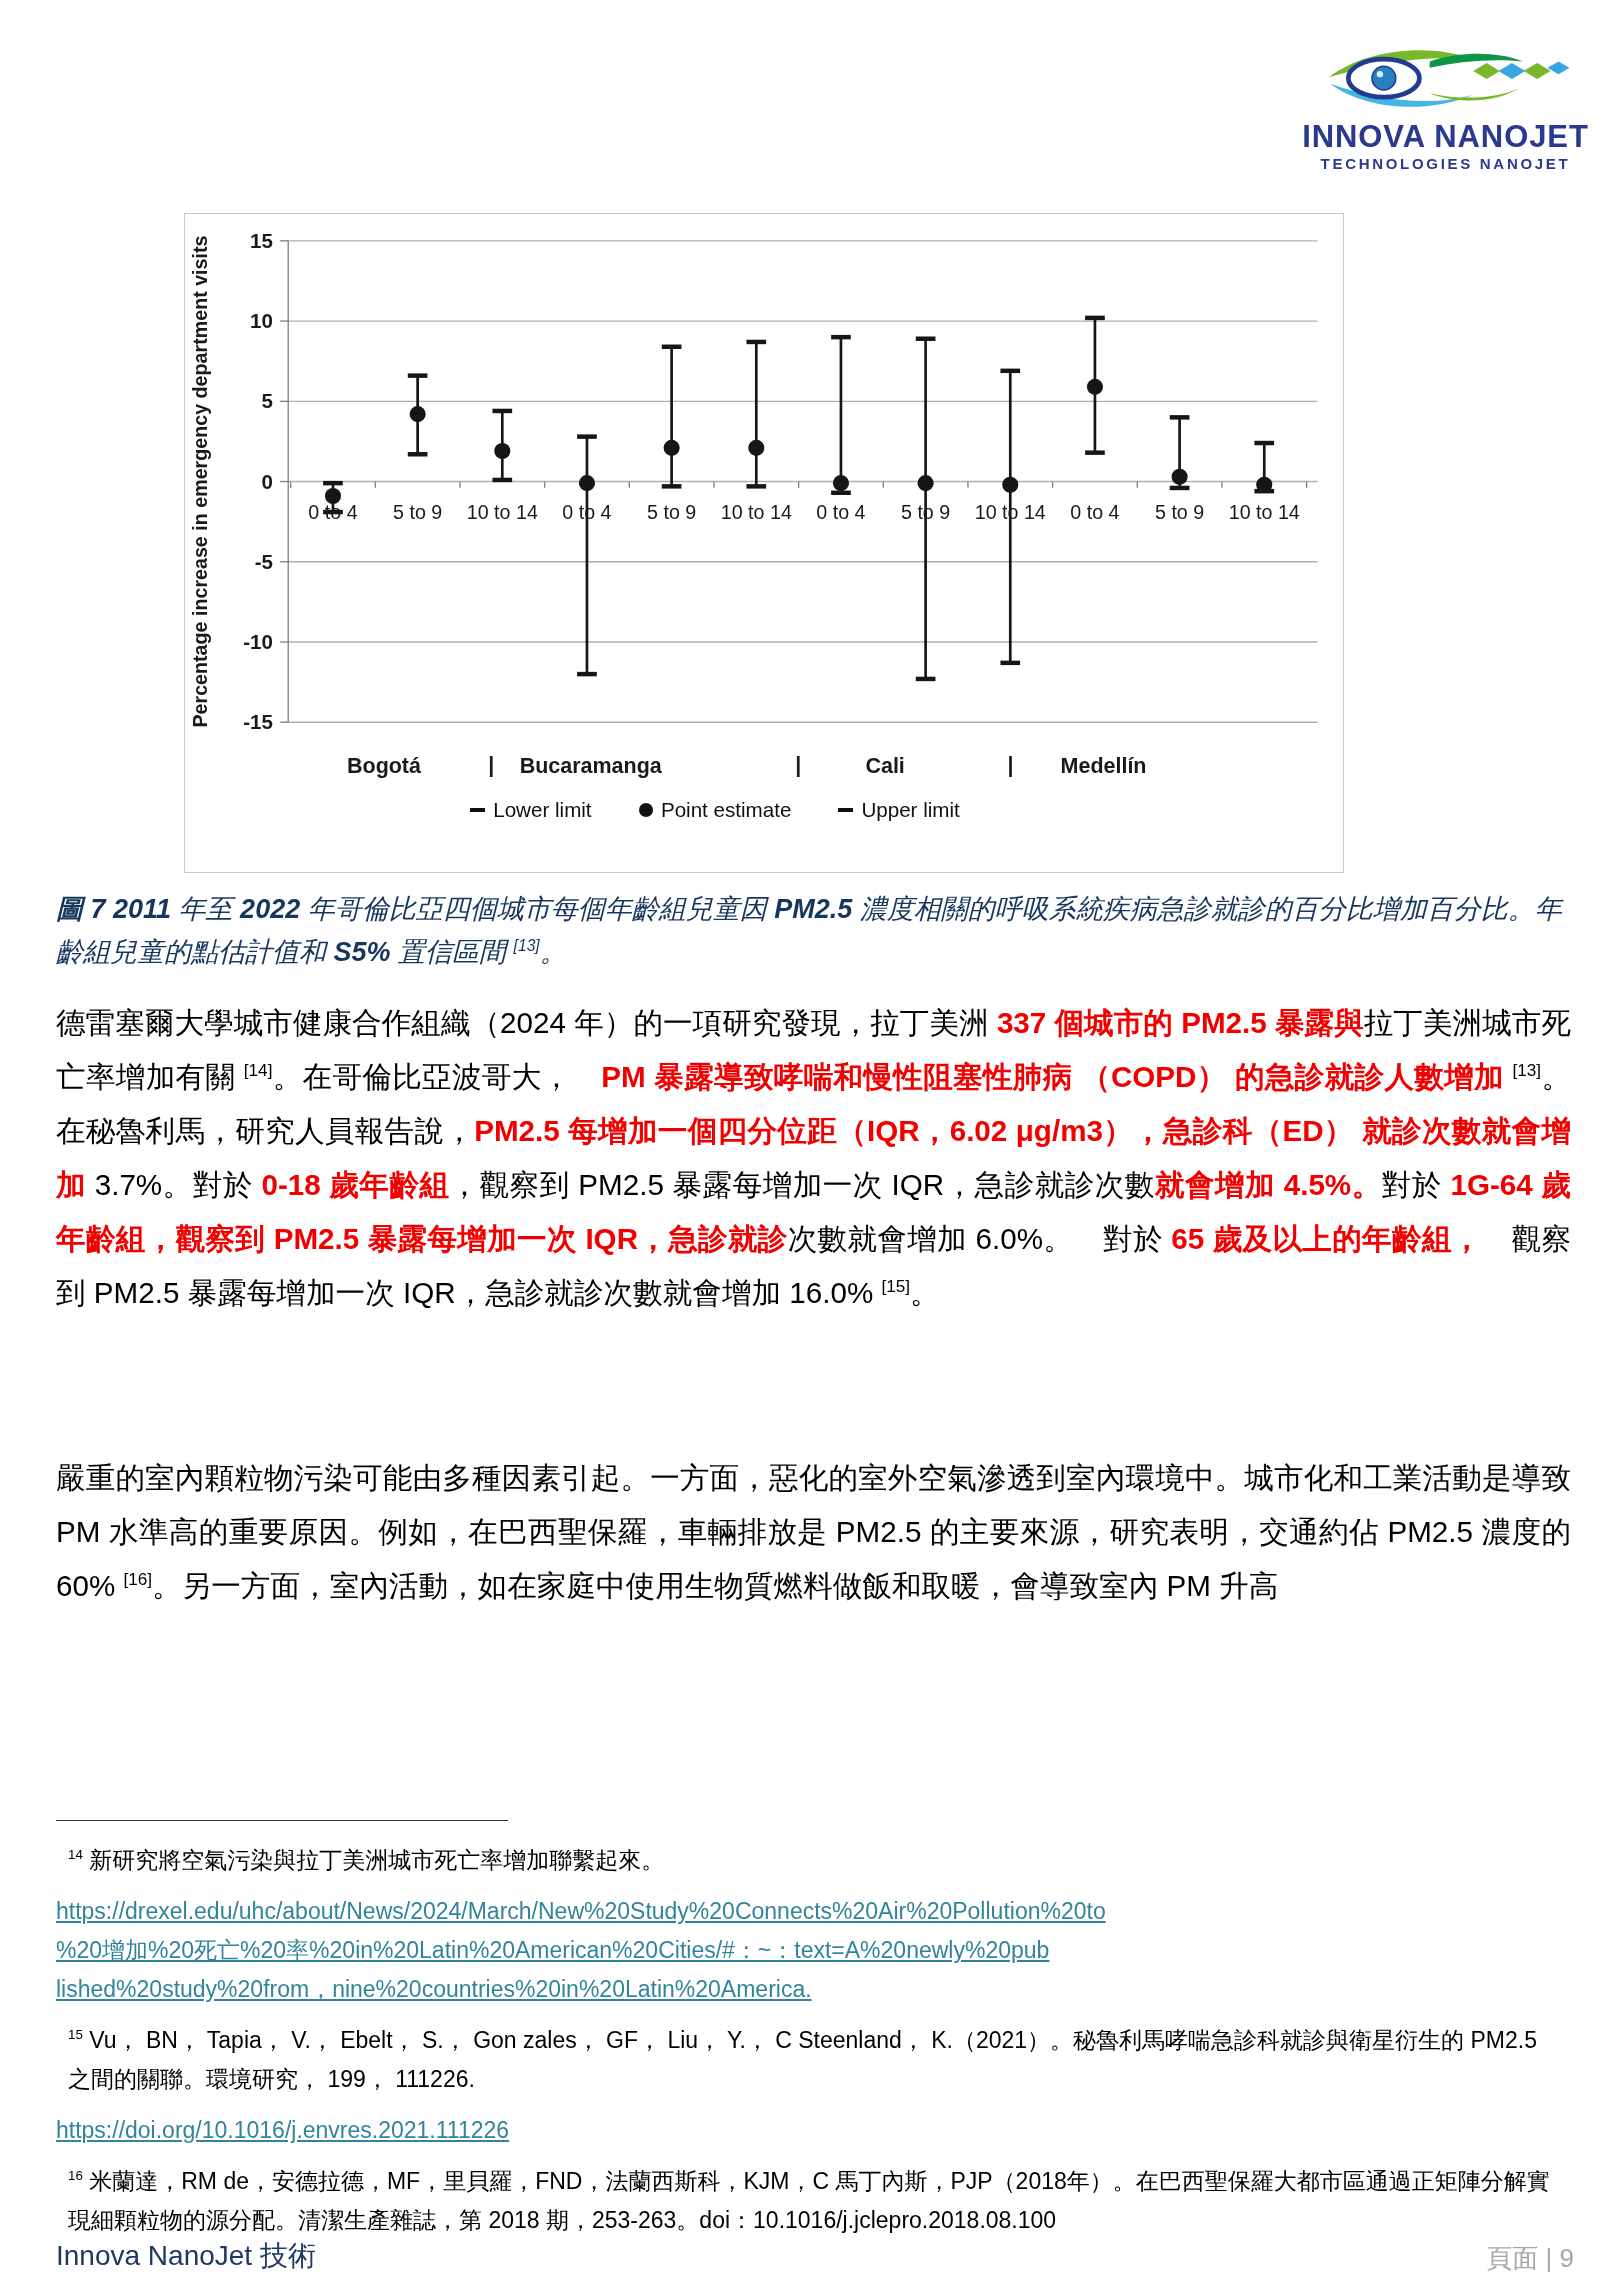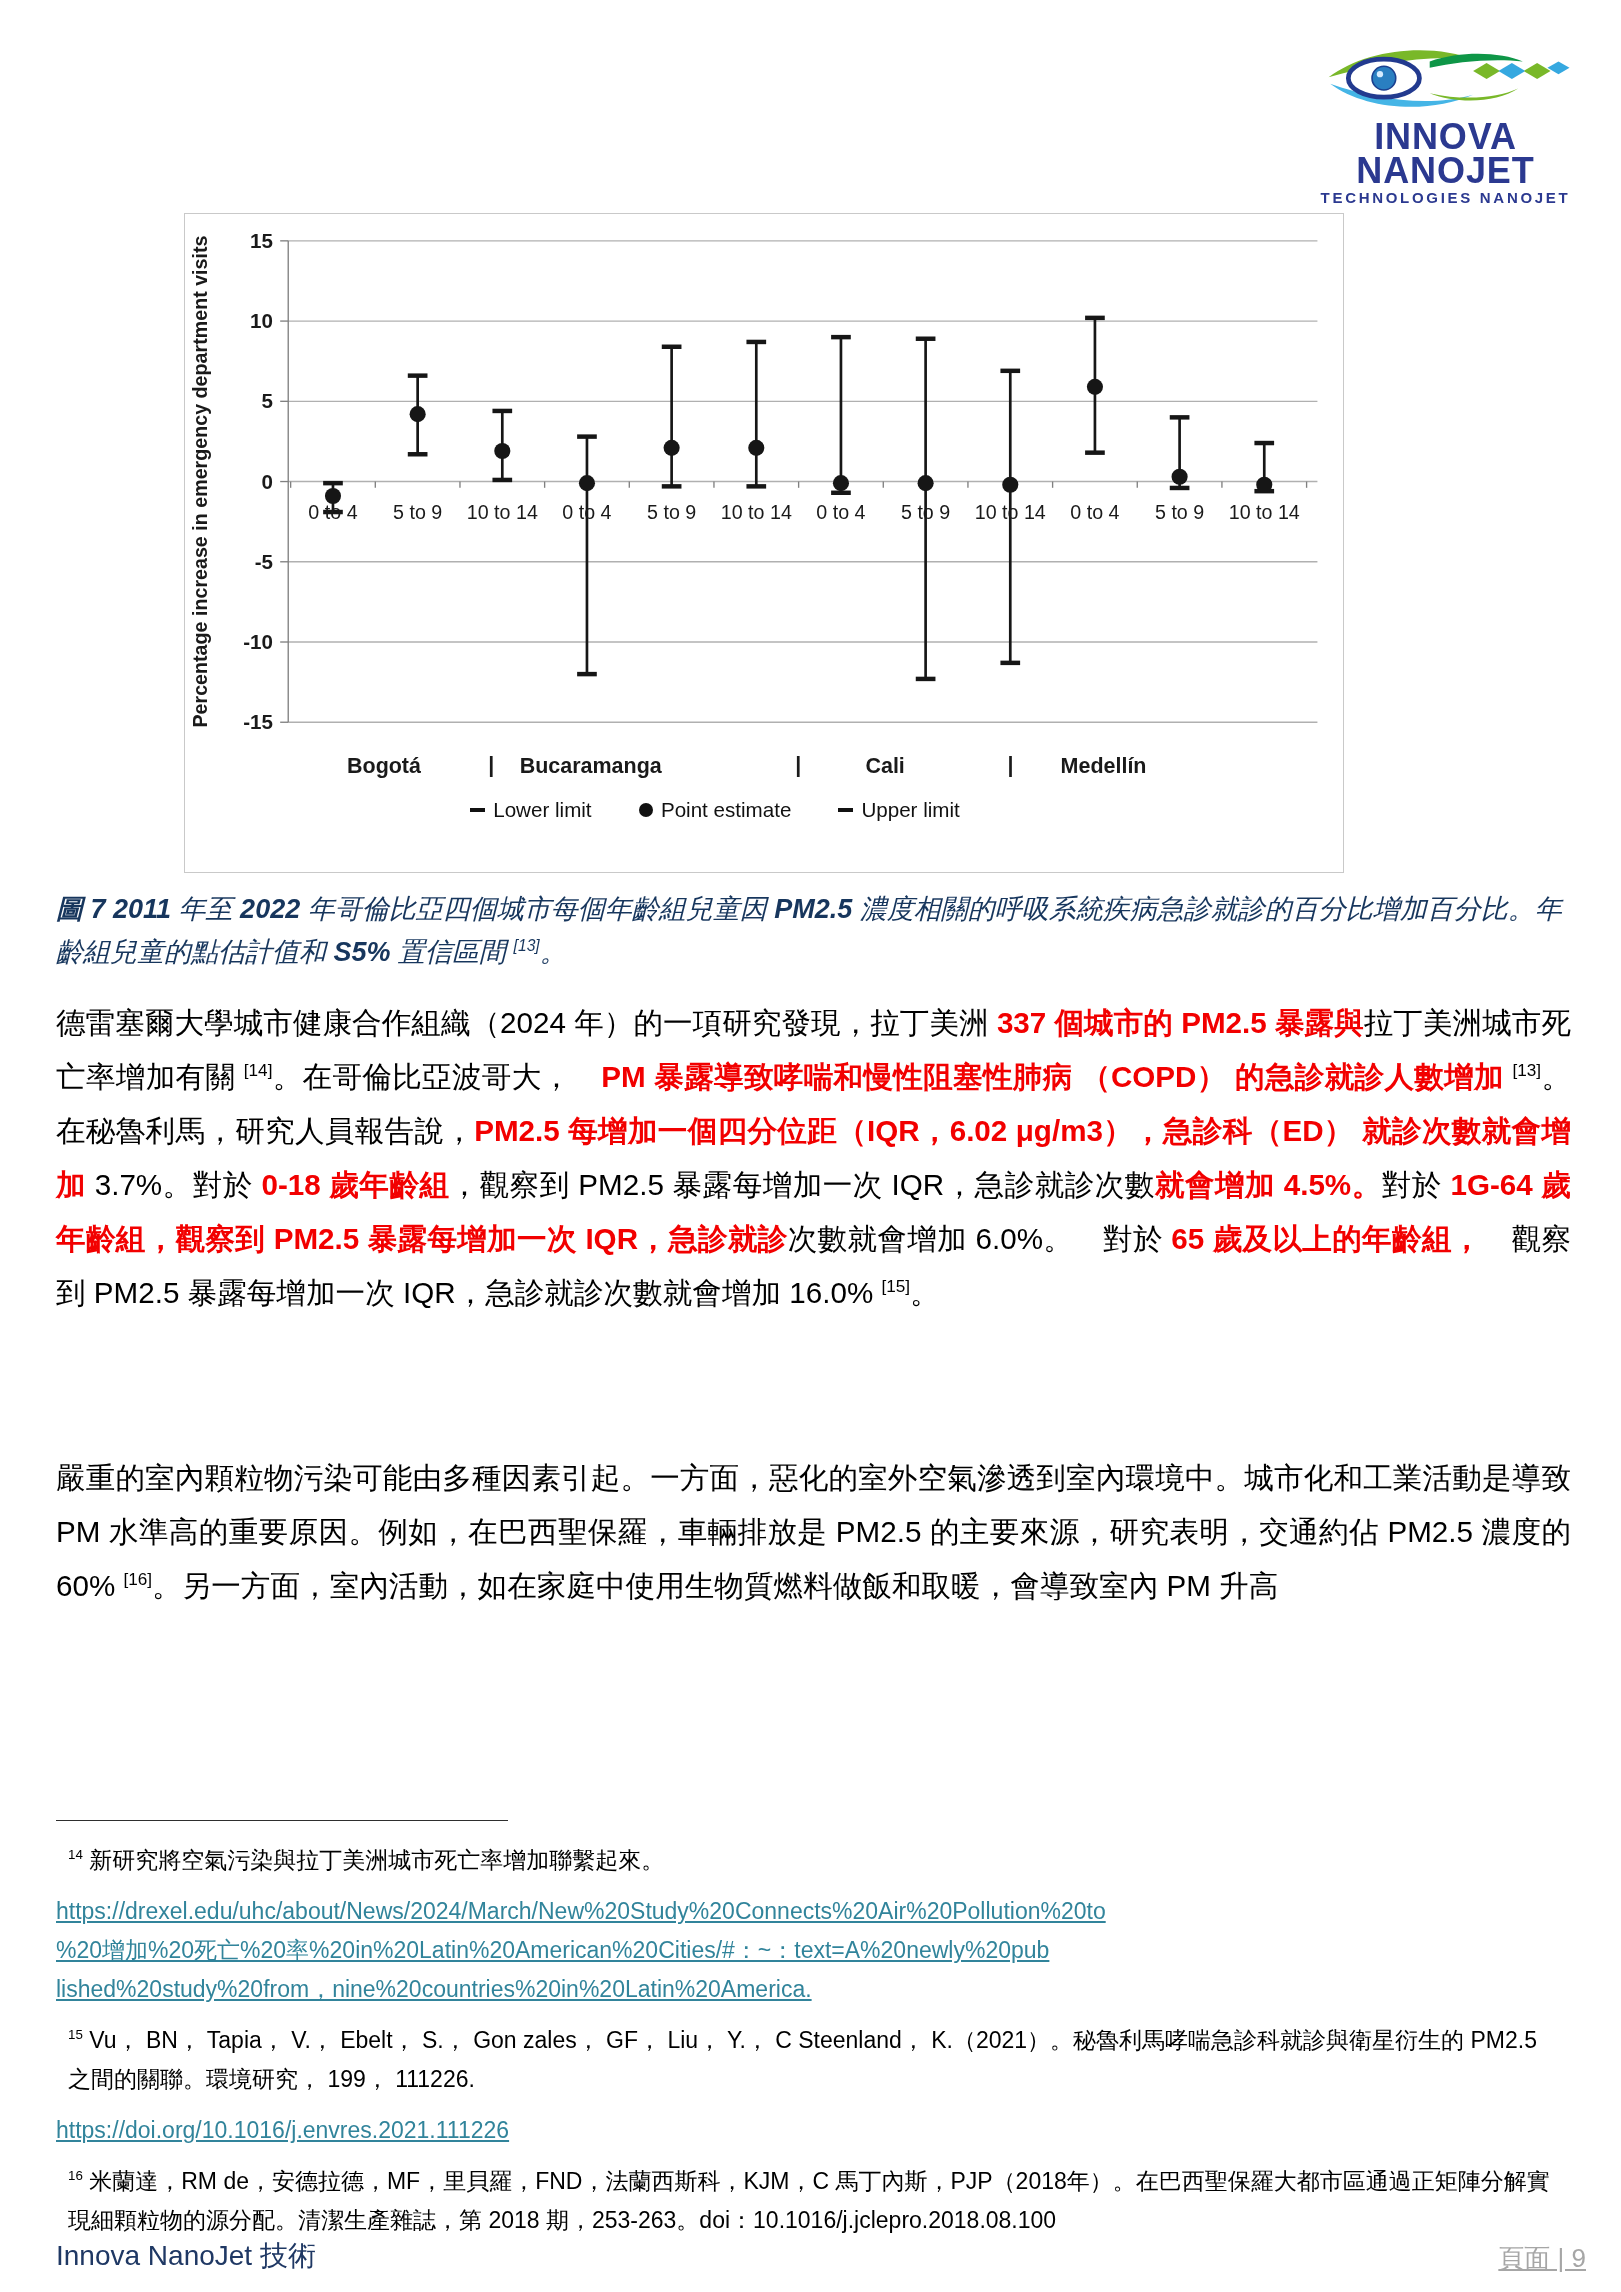--- a/index.html
+++ b/index.html
@@ -7,21 +7,21 @@
     --footer-navy:#1f3864; --pgray:#a6a6a6; --ink:#1a1a1a;
   }
   *{margin:0;padding:0;box-sizing:border-box;}
   body{background:#e8e8e8;font-family:"Liberation Sans",sans-serif;}
   .page{position:relative;width:1622px;height:2293px;background:#fff;overflow:hidden;
         font-family:"Liberation Sans",sans-serif;color:#000;}
 
   
   .logo{position:absolute;left:1288px;top:41px;width:315px;text-align:center;}
   .logo svg{display:block;margin:0 auto;}
-  .brand1{font-size:36px;font-weight:600;letter-spacing:0.9px;color:var(--brand);line-height:34px;}
+  .brand1{font-size:31px;font-weight:600;letter-spacing:0.9px;color:var(--brand);line-height:34px;}
   .brand2{font-size:15px;font-weight:bold;letter-spacing:2.7px;color:var(--brand);line-height:19.7px;}
 
   
   .chart-box{position:absolute;left:184px;top:213px;width:1160px;height:660px;
              border:1.8px solid #c9c9c9;background:#fff;}
   .legend{position:absolute;left:0;top:584px;width:100%;display:flex;justify-content:center;
           gap:47px;transform:translateX(-49px);font-size:20.6px;color:#111;align-items:center;}
   .leg-item{display:flex;align-items:center;gap:8px;}
   .leg-dash{display:inline-block;width:15px;height:4.5px;background:#111;}
   .leg-dot{display:inline-block;width:14.3px;height:14.3px;border-radius:50%;background:#111;}
@@ -45,21 +45,21 @@
 
   
   .fn-rule{position:absolute;left:56px;top:1820px;width:452px;border-top:1.8px solid #2e2e2e;}
   .footnotes{position:absolute;left:56px;top:1829px;width:1522px;font-size:23px;line-height:39px;color:#000;}
   .footnotes p{margin:12px;}
   .fn-link{display:block;color:var(--link);text-decoration:underline;cursor:pointer;
            text-decoration-color:var(--link);}
 
   
   .footer-left{position:absolute;left:56px;top:2237px;font-size:28px;font-weight:500;color:var(--footer-navy);}
-  .footer-right{position:absolute;right:36px;top:2241px;font-size:26px;color:var(--pgray);text-decoration:underline;}
+  .footer-right{position:absolute;right:48px;top:2241px;font-size:26px;color:var(--pgray);}
 </style>
 </head>
 <body>
 
 <div class="page">
 
   <div class="logo">
     <svg width="269" height="79" viewBox="0 0 340 100">
       <path d="M22 46 C70 10 150 2 208 24 C150 16 85 28 22 46 Z" fill="#79b829"></path>
       <path d="M150 26 C190 12 240 14 268 26 C230 22 185 26 150 34 Z" fill="#0e9647"></path>

